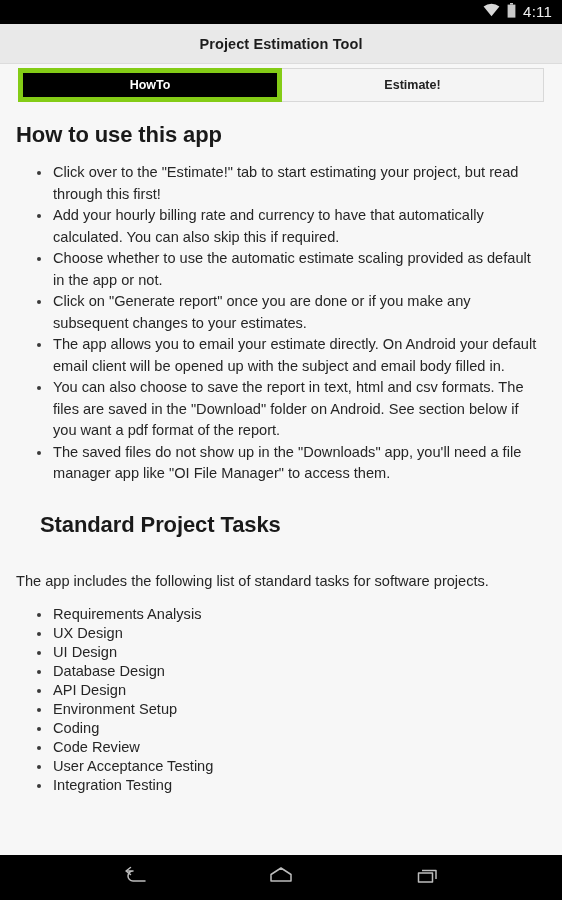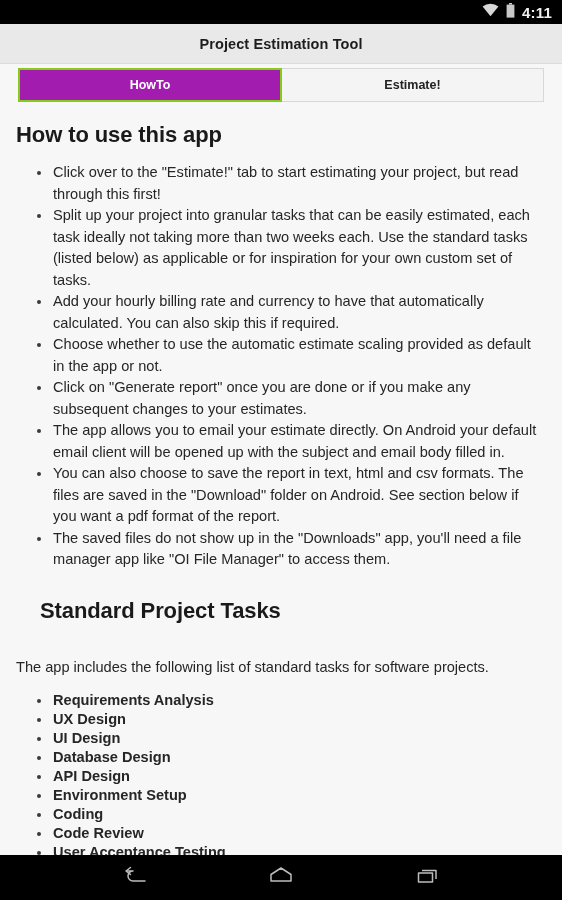--- a/index.html
+++ b/index.html
@@ -26,23 +26,22 @@
     height: 24px;
     background: #000000;
     display: flex;
     align-items: center;
     justify-content: flex-end;
     padding-right: 10px;
     flex: 0 0 24px;
   }
   .statusbar .sb-icons {
     display: flex;
-    align-items: center;
+    align-items: flex-start;
     gap: 7px;
-    font-weight: bold;
   }
   .sb-clock {
     color: #f0f0f0;
     font-size: 15px;
     letter-spacing: 0.2px;
     font-family: "Liberation Sans", sans-serif;
   }
   .sb-ico { display: block; }
 
   
@@ -75,24 +74,24 @@
     height: 34px;
     display: flex;
     align-items: center;
     justify-content: center;
     font-size: 12.5px;
     cursor: pointer;
     user-select: none;
   }
   .tab.active {
     flex: 0 0 264px;
-    background: #a21caf;
+    background: #000000;
     color: #ffffff;
     font-weight: bold;
-    border: 2px solid #84cc16;
+    border: 5px solid #84cc16;
   }
   .tab.inactive {
     flex: 1 1 auto;
     background: #f4f4f4;
     color: #222222;
     border: 1px solid #d8d8d8;
     border-left: none;
     font-weight: bold;
   }
 
@@ -145,21 +144,20 @@
     font-size: 14.6px;
     line-height: 21.5px;
     color: #262626;
     margin-top: 33px;
   }
 
   ul.tasklist {
     list-style: none;
     margin: 13px 0 0 0;
     padding: 0;
-    font-weight: bold;
   }
   ul.tasklist > li {
     position: relative;
     padding-left: 37px;
     font-size: 14.6px;
     line-height: 19px;
     color: #262626;
   }
   ul.tasklist > li::before {
     content: "";
@@ -221,21 +219,20 @@
     <div class="tab active">HowTo</div>
     <div class="tab inactive">Estimate!</div>
   </div>
 
   <div class="content">
 
     <h1 class="section-heading">How to use this app</h1>
 
     <ul class="bullets">
       <li>Click over to the "Estimate!" tab to start estimating your project, but read through this first!</li>
-      <li>Split up your project into granular tasks that can be easily estimated, each task ideally not taking more than two weeks each. Use the standard tasks (listed below) as applicable or for inspiration for your own custom set of tasks.</li>
       <li>Add your hourly billing rate and currency to have that automatically calculated. You can also skip this if required.</li>
       <li>Choose whether to use the automatic estimate scaling provided as default in the app or not.</li>
       <li>Click on "Generate report" once you are done or if you make any subsequent changes to your estimates.</li>
       <li>The app allows you to email your estimate directly. On Android your default email client will be opened up with the subject and email body filled in.</li>
       <li>You can also choose to save the report in text, html and csv formats. The files are saved in the "Download" folder on Android. See section below if you want a pdf format of the report.</li>
       <li>The saved files do not show up in the "Downloads" app, you'll need a file manager app like "OI File Manager" to access them.</li>
     </ul>
 
     <h1 class="section-heading second">Standard Project Tasks</h1>
 

